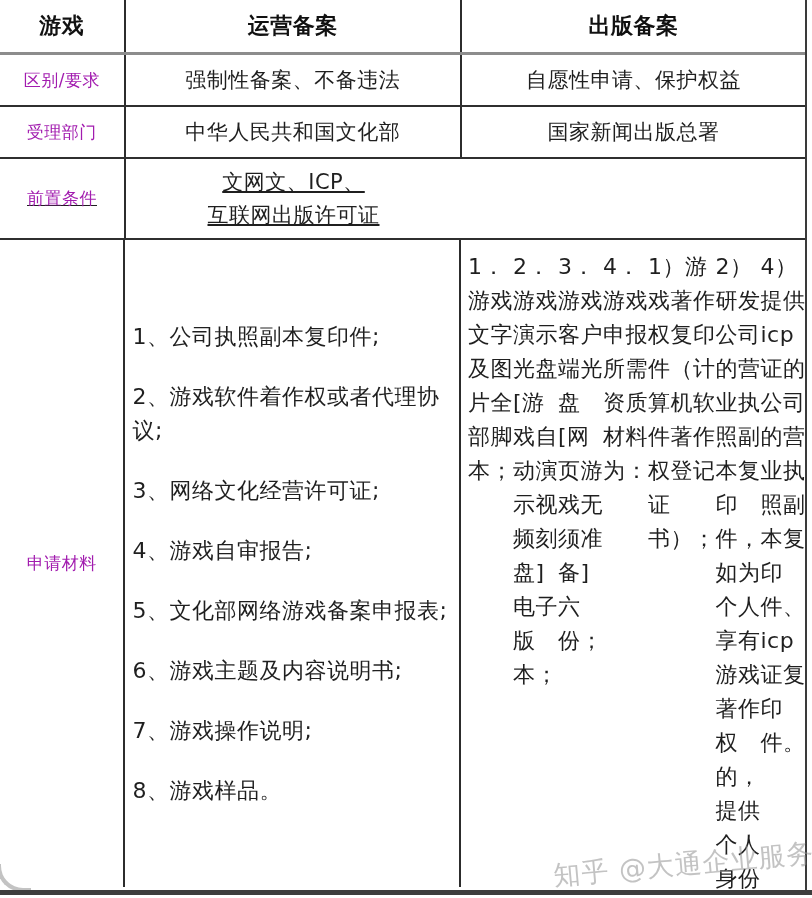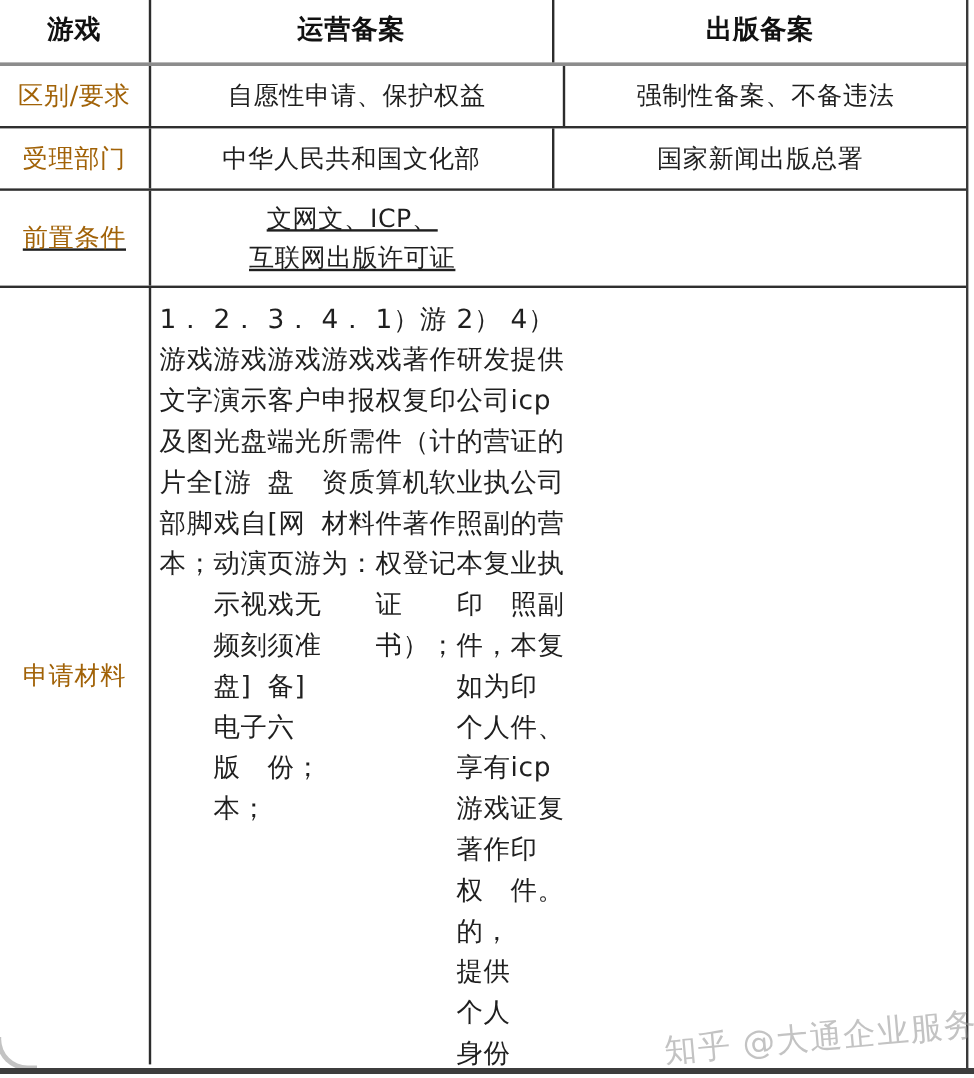--- a/index.html
+++ b/index.html
@@ -29,21 +29,21 @@
     text-align:center;
     font-size:21px;
     letter-spacing:0.5px;
     line-height:1.45;
   }
   .c1{width:124px;}
   .c2{width:337px;}
   .c3{width:346px;}
   .c2,.c3{border-left:2px solid #2c2c2c;}
   .head{font-weight:bold;font-size:22px;color:#111;}
-  .rowlabel{font-size:21px;color:#a16207;}
+  .rowlabel{font-size:17px;color:#a21caf;}
   .pre-lines{display:flex;flex-direction:column;align-items:center;line-height:1.55;}
   
   .mat-op{
     flex-direction:column;align-items:flex-start;justify-content:center;
     text-align:left;
     padding-left:7px;padding-right:4px;
     font-size:22px;
   }
   .mat-op p{margin:13px 0;line-height:34px;}
   .mat-pub{
@@ -87,22 +87,22 @@
   <div class="tbl">
 
     <div class="row r-head">
       <div class="cell c1 head">游戏</div>
       <div class="cell c2 head">运营备案</div>
       <div class="cell c3 head">出版备案</div>
     </div>
 
     <div class="row r-std">
       <div class="cell c1 rowlabel">区别/要求</div>
+      <div class="cell c2">强制性备案、不备违法</div>
       <div class="cell c3">自愿性申请、保护权益</div>
-      <div class="cell c2">强制性备案、不备违法</div>
     </div>
 
     <div class="row r-std">
       <div class="cell c1 rowlabel">受理部门</div>
       <div class="cell c2">中华人民共和国文化部</div>
       <div class="cell c3">国家新闻出版总署</div>
     </div>
 
     <div class="row r-pre">
       <div class="cell c1 rowlabel">前置条件</div>
@@ -110,20 +110,30 @@
         <span class="pre-lines">
           <span>文网文、ICP、</span>
           <span>互联网出版许可证</span>
         </span>
       </div>
     </div>
 
     <div class="row r-mat">
       <div class="cell c1 rowlabel">申请材料</div>
 
+      <div class="cell c2 mat-op">
+        <p>1、公司执照副本复印件;</p>
+        <p>2、游戏软件着作权或者代理协议;</p>
+        <p>3、网络文化经营许可证;</p>
+        <p>4、游戏自审报告;</p>
+        <p>5、文化部网络游戏备案申报表;</p>
+        <p>6、游戏主题及内容说明书;</p>
+        <p>7、游戏操作说明;</p>
+        <p>8、游戏样品。</p>
+      </div>
 
       <div class="cell c3 mat-pub">
         <p>1．游戏文字及图片全部脚本；</p>
         <p>2．游戏演示光盘[游戏自动演示视频刻盘] 电子版本；</p>
         <p>3．游戏客户端光盘[网页游戏无须准备] 六份；</p>
         <p class="tight">4．游戏申报所需资质材料为：</p>
         <p>1）游戏著作权复印件（计算机软件著作权登记证书）；</p>
         <p>2）研发公司的营业执照副本复印件，如为个人享有游戏著作权的，提供个人身份证复印件；</p>
         <p>4）提供icp证的公司的营业执照副本复印件、icp证复印件。</p>
       </div>

